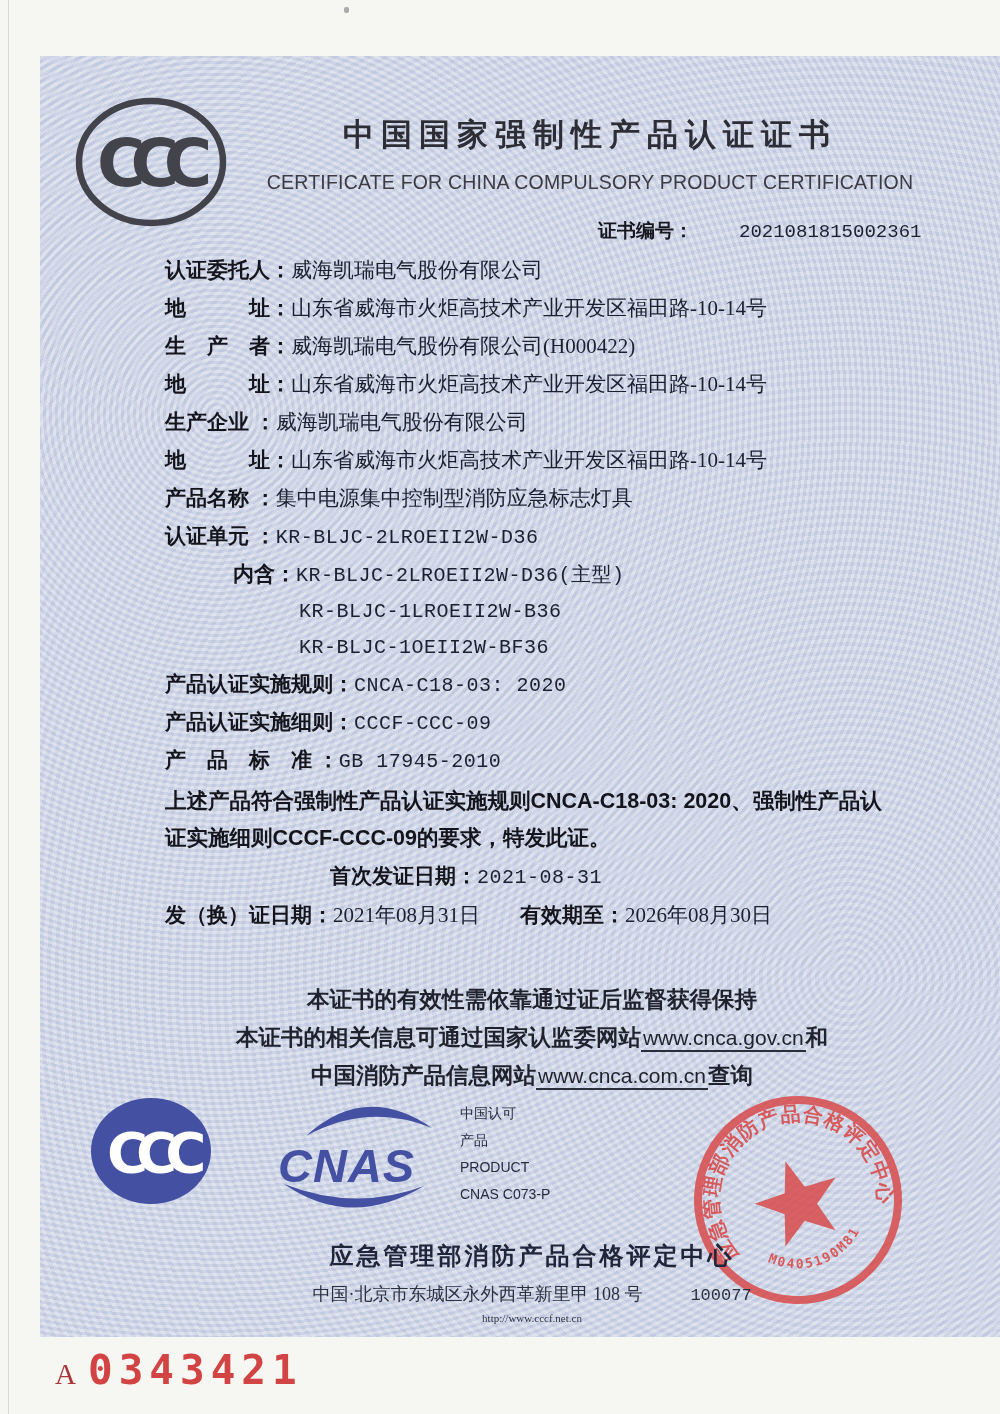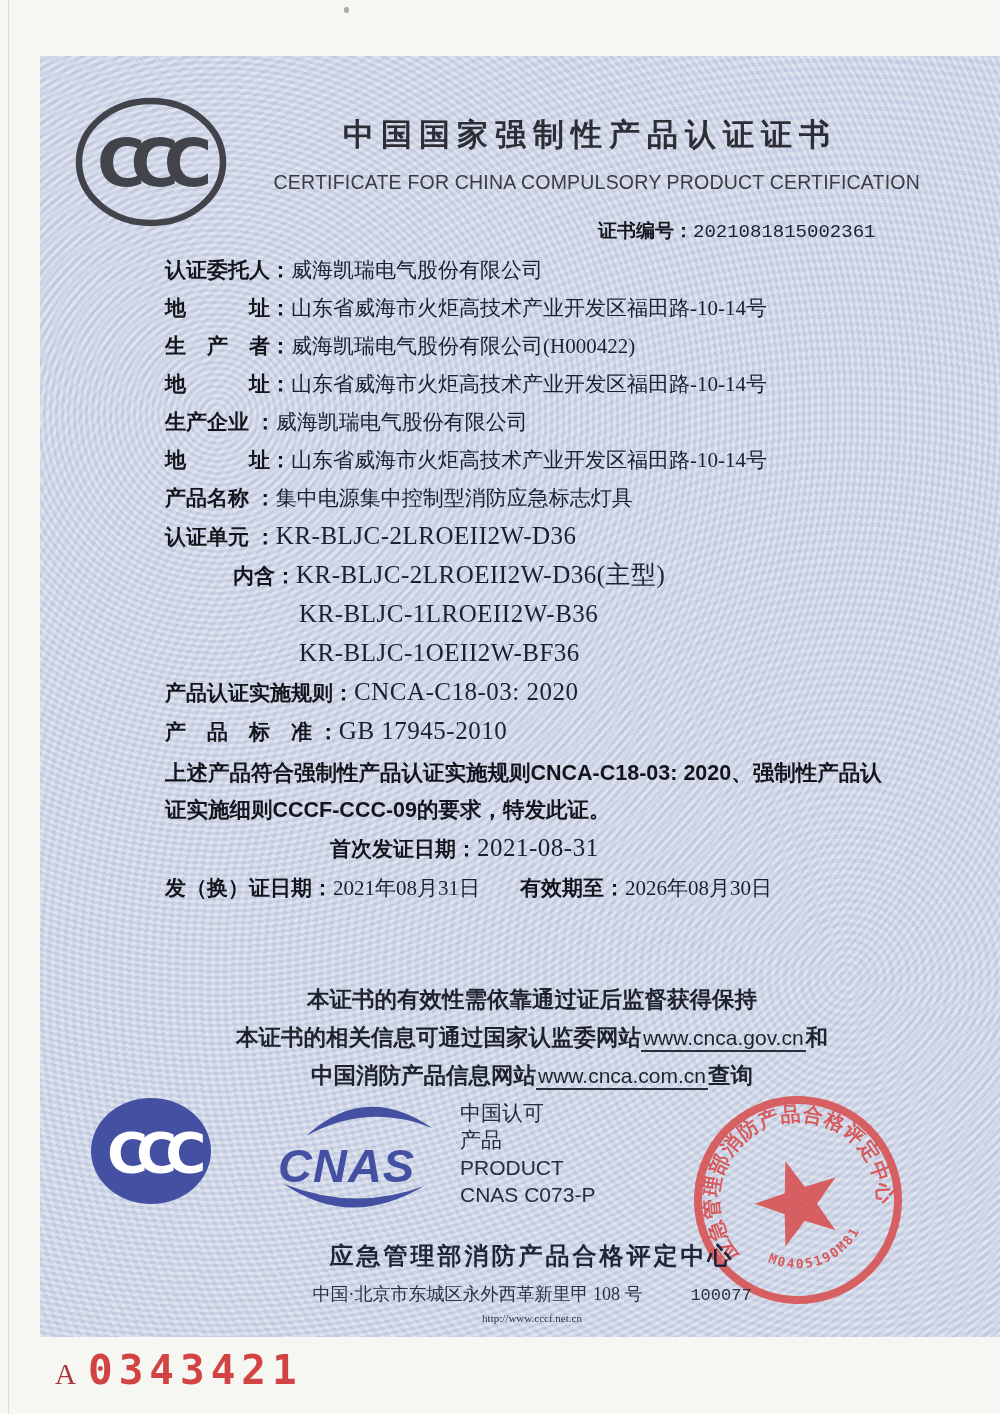--- a/index.html
+++ b/index.html
@@ -20,52 +20,52 @@
       repeating-radial-gradient(circle at 18% 28%, rgba(255,255,255,.20) 0 3px, rgba(116,136,186,.09) 3px 6px),
       repeating-radial-gradient(circle at 82% 72%, rgba(255,255,255,.14) 0 4px, rgba(116,136,186,.07) 4px 8px);
   }
 
   
   .ccc-outline{position:absolute;left:33px;top:40px;}
   .title-block{position:absolute;left:220px;top:58px;width:660px;text-align:center;}
   .title-zh{font-size:31px;font-weight:bold;letter-spacing:7px;color:#2d2d36;
     font-family:"Liberation Sans","DejaVu Sans",sans-serif;}
   .title-en{margin-top:15px;font-size:19.5px;letter-spacing:.2px;color:#3b3b44;
-    font-family:"Liberation Sans","DejaVu Sans",sans-serif;text-align:right;}
+    font-family:"Liberation Sans","DejaVu Sans",sans-serif;}
   .cert-no{position:absolute;left:558px;top:162px;font-size:19px;white-space:nowrap;}
   .cert-no .lab{font-weight:bold;color:#16161e;font-family:"Liberation Sans",sans-serif;}
-  .cert-no .num{font-family:"Liberation Mono","DejaVu Sans Mono",monospace;color:#1b2030;}
+  .cert-no .num{font-family:"Liberation Mono","DejaVu Sans Mono",monospace;color:#1b2030;margin-left:46px;}
 
   
   .main-text{position:absolute;left:125px;top:196px;width:738px;}
   .frow{line-height:36px;white-space:nowrap;}
   .frow .lab{font-weight:bold;font-size:21px;color:#14141c;white-space:pre;
     font-family:"Liberation Sans","DejaVu Sans",sans-serif;}
   .frow .val{font-size:21px;color:#1a2030;}
-  .frow .val.mono{font-family:Liberation Serif, serif;font-size:25px;letter-spacing:.5px;margin-top:12px;}
+  .frow .val.mono{font-family:Liberation Mono, monospace;font-size:20px;letter-spacing:.5px;margin-top:12px;}
   .indent1{padding-left:68px;}
   .indent2{padding-left:134px;}
   .statement{margin-top:3px;width:736px;font-size:21.5px;font-weight:bold;line-height:37px;
     color:#14141c;font-family:"Liberation Sans","DejaVu Sans",sans-serif;}
   .first-issue{padding-left:165px;line-height:37px;white-space:nowrap;}
   .issue-row{line-height:37px;white-space:nowrap;}
   .gap40{display:inline-block;width:40px;}
 
   
   .notice{position:absolute;left:0;right:0;top:925px;text-align:center;
     font-family:"Liberation Sans","DejaVu Sans",sans-serif;}
   .notice div{font-size:22.5px;font-weight:600;line-height:38px;color:#1e222c;}
   .notice .url{font-family:"Liberation Sans",sans-serif;font-weight:500;font-size:21px;
     border-bottom:2px solid #2a2e3a;padding:0 2px 1px 2px;margin-top:9px;}
 
   
   .logos{position:absolute;left:0;top:1038px;width:100%;height:160px;}
   .ccc-blue{position:absolute;left:48px;top:2px;}
   .cnas-logo{position:absolute;left:230px;top:4px;}
-  .acc-text{position:absolute;left:420px;top:6px;font-size:21px;line-height:27px;color:#262b3e;}
+  .acc-text{position:absolute;left:420px;top:6px;font-size:14px;line-height:27px;color:#262b3e;}
   .acc-text .en{font-family:"Liberation Sans","DejaVu Sans",sans-serif;}
   .issuer-label{position:absolute;left:618px;top:112px;font-size:19px;letter-spacing:3px;
     color:#5c5c66;font-style:italic;white-space:nowrap;}
   .seal{position:absolute;left:650px;top:-2px;opacity:.88;}
 
   
   .footer{position:absolute;left:0;right:0;top:1184px;text-align:center;}
   .footer .org{font-size:24px;font-weight:bold;letter-spacing:3px;color:#20263a;
     font-family:"Liberation Sans","DejaVu Sans",sans-serif;}
   .footer .addr{margin-top:10px;font-size:18px;color:#2a3040;}
@@ -130,20 +130,23 @@
       <span class="lab">内含：</span><span class="val mono">KR-BLJC-2LROEII2W-D36(主型)</span>
     </div>
     <div class="frow indent2">
       <span class="val mono">KR-BLJC-1LROEII2W-B36</span>
     </div>
     <div class="frow indent2">
       <span class="val mono">KR-BLJC-1OEII2W-BF36</span>
     </div>
     <div class="frow">
       <span class="lab">产品认证实施规则：</span><span class="val mono">CNCA-C18-03: 2020</span>
+    </div>
+    <div class="frow">
+      <span class="lab">产品认证实施细则：</span><span class="val mono">CCCF-CCC-09</span>
     </div>
     <div class="frow">
       <span class="lab">产　品　标　准 ：</span><span class="val mono">GB 17945-2010</span>
     </div>
 
     <div class="statement">上述产品符合强制性产品认证实施规则CNCA-C18-03: 2020、强制性产品认证实施细则CCCF-CCC-09的要求，特发此证。</div>
 
     <div class="frow first-issue">
       <span class="lab">首次发证日期：</span><span class="val mono">2021-08-31</span>
     </div>

